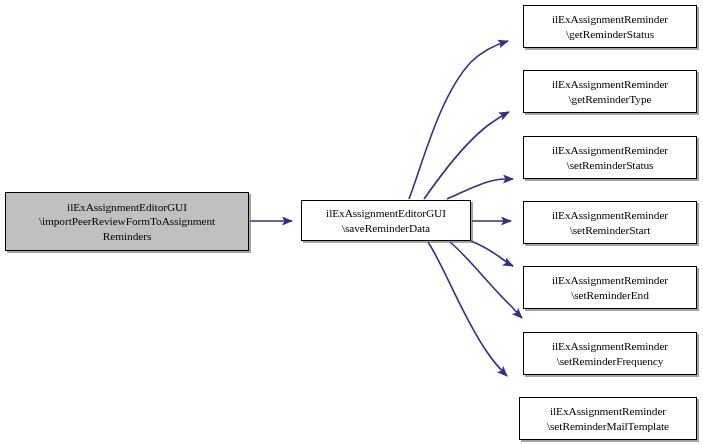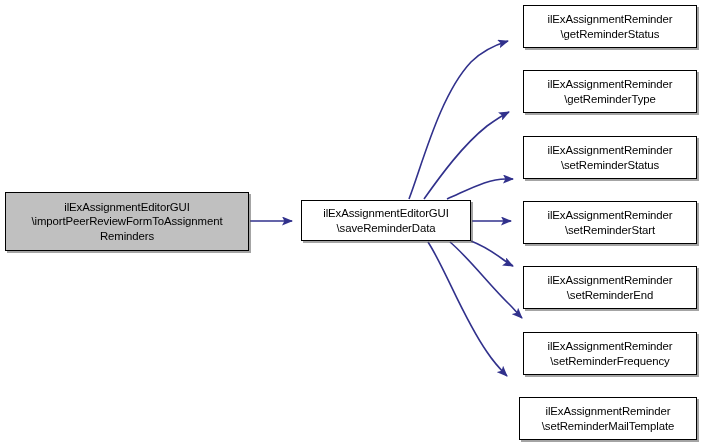--- a/index.html
+++ b/index.html
@@ -27,20 +27,21 @@
     position: absolute;
     box-sizing: border-box;
     border: 1px solid #000000;
     background: #ffffff;
     display: flex;
     align-items: center;
     justify-content: center;
     text-align: center;
     z-index: 2;
     box-shadow: 2px 2px 0 rgba(90,90,90,0.55);
+    font-family: Liberation Serif, serif;
   }
   .node .label {
     display: block;
     font-size: 11.4px;
     line-height: 14.2px;
     color: #000000;
     letter-spacing: -0.1px;
     white-space: pre-line;
     padding: 0 3px;
   }

